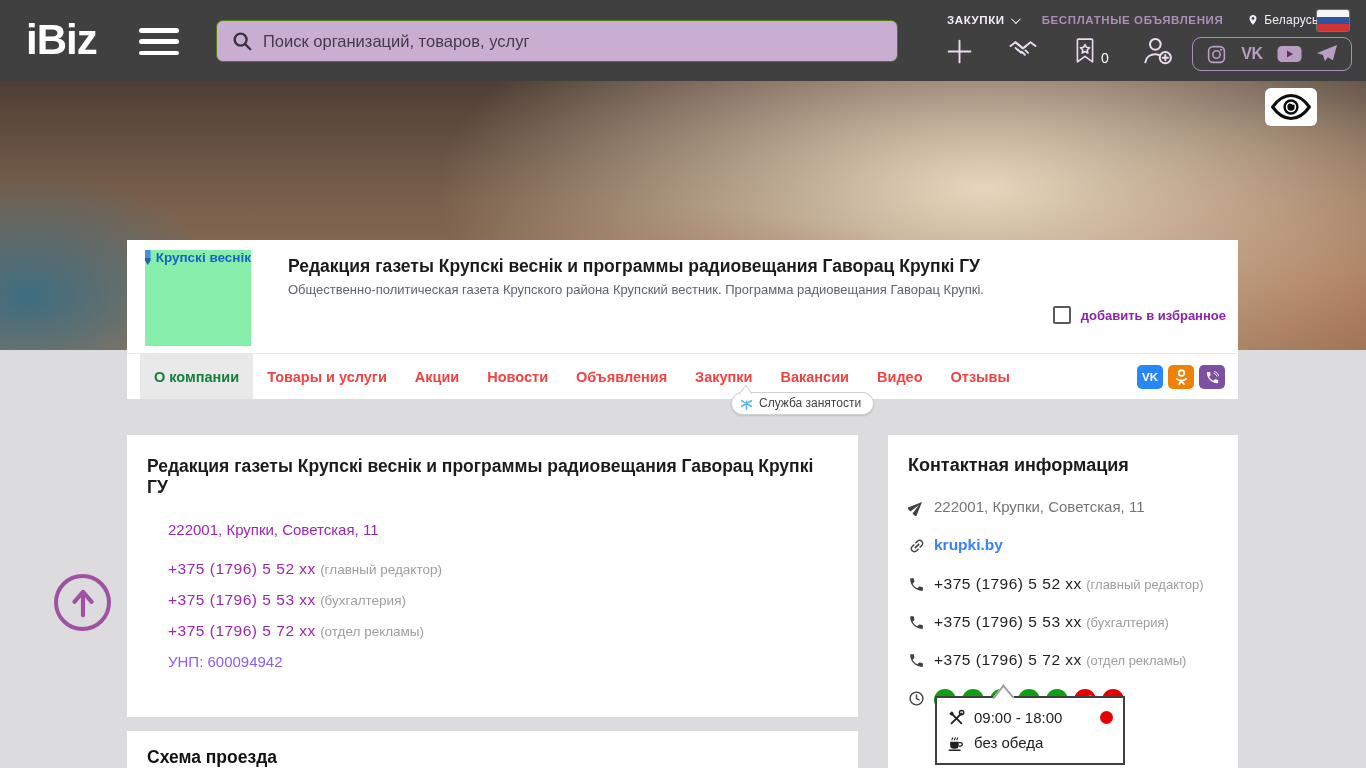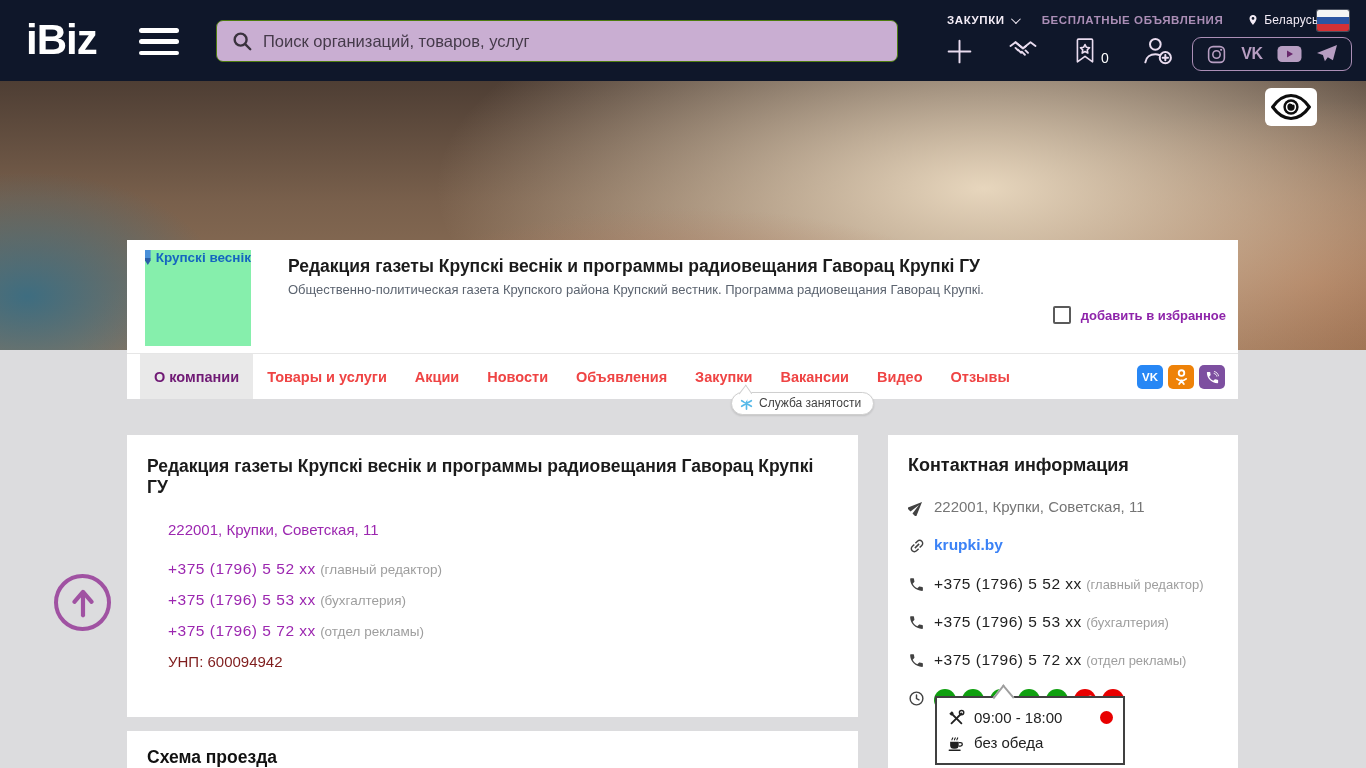--- a/index.html
+++ b/index.html
@@ -1,21 +1,21 @@
 <!DOCTYPE html>
 <html><head>
 <meta charset="utf-8">
 <style>
   * { margin:0; padding:0; box-sizing:border-box; }
   html,body { width:1366px; height:768px; }
   body { font-family:"Liberation Sans","DejaVu Sans",sans-serif; background:#dcdcde; }
   .page { position:relative; width:1366px; height:768px; overflow:hidden; background:#dcdcde; }
 
   
-  .header { position:absolute; top:0; left:0; width:1366px; height:81px; background:#0f172a; z-index:30; }
+  .header { position:absolute; top:0; left:0; width:1366px; height:81px; background:#404040; z-index:30; }
   .logo { position:absolute; left:26px; top:16px; font-size:42px; font-weight:800; color:#fff; letter-spacing:-1px; cursor:pointer; }
   .hamburger { position:absolute; left:139px; top:28px; width:40px; height:27px; display:flex; flex-direction:column; justify-content:space-between; cursor:pointer; }
   .hamburger span { display:block; height:4.5px; background:#fff; border-radius:3px; }
   .searchbar { position:absolute; left:216px; top:20px; width:682px; height:42px; background:#c9aed2; border:1px solid #4d7c0f; border-radius:7px; display:flex; align-items:center; padding:0 14px; }
   .searchbar svg { flex:0 0 auto; margin-right:10px; }
   .searchbar input { flex:1; background:transparent; border:none; outline:none; font-size:16.5px; color:#2e2430; font-family:inherit; }
   .searchbar input::placeholder { color:#453a4a; opacity:1; }
 
   .top-links { position:absolute; top:13px; left:947px; width:310px; display:flex; align-items:center; gap:24px; font-size:11.5px; letter-spacing:.6px; white-space:nowrap; }
   .tl-zakupki { color:#f3ecf6; font-weight:700; display:flex; align-items:center; gap:6px; cursor:pointer; }
@@ -50,40 +50,40 @@
   .company-logo { position:absolute; left:18px; top:10px; width:106px; height:96px; background:#86efac; display:flex; justify-content:center; gap:5px; }
   .shield { width:13px; height:15px; background:linear-gradient(180deg,#4a90d9 0%,#4a90d9 55%,#2b5fa8 55%,#2b5fa8 100%); clip-path:polygon(0 0,100% 0,100% 70%,50% 100%,0 70%); }
   .company-logo .lg-txt { font-size:13.5px; font-weight:800; color:#1565c0; white-space:nowrap; }
   .company-title { position:absolute; left:161px; top:16px; font-size:17.5px; font-weight:700; color:#1b1b1b; }
   .company-subtitle { position:absolute; left:161px; top:42px; font-size:13px; color:#5c6470;text-align:center; }
   .fav-row { position:absolute; right:12px; top:66px; display:flex; align-items:center; gap:10px; cursor:pointer; }
   .fav-check { width:18px; height:18px; border:2px solid #5a5a5a; border-radius:2px; background:#fff; }
   .fav-label { font-size:13px; font-weight:700; color:#8e24aa; }
   .tabs-row { position:absolute; left:0; bottom:0; width:1111px; height:46px; border-top:1px solid #e6e6e6; display:flex; align-items:stretch; padding-left:13px; }
   .tab { display:flex; align-items:center; padding:0 14px; font-size:14.5px; font-weight:700; color:#ef4444; cursor:pointer; white-space:nowrap; }
-  .tab.active { background:#e9e9e9; color:#701a75; }
+  .tab.active { background:#e9e9e9; color:#15803d; }
   .tab-socials { position:absolute; right:13px; bottom:10px; display:flex; gap:5px; }
   .sbtn { width:26px; height:24px; border-radius:5px; display:flex; align-items:center; justify-content:center; cursor:pointer; color:#fff; }
   .sbtn.vk { background:#2787f5; font-size:11.5px; font-weight:800; }
   .sbtn.ok { background:#ee8208; }
   .sbtn.viber { background:#7d4fa0; }
 
   
   .emp-tip { position:absolute; left:731px; top:392px; z-index:12; background:#fff; border:1px solid #cfcfcf; border-radius:12px; padding:3px 12px 4px 8px; display:flex; align-items:center; gap:6px; font-size:12px; color:#424242; box-shadow:0 1px 2px rgba(0,0,0,.12); cursor:pointer; }
   .emp-tip:before { content:""; position:absolute; left:8px; top:-5px; width:10px; height:10px; background:#fff; border-left:1px solid #cfcfcf; border-top:1px solid #cfcfcf; transform:rotate(55deg) skewX(18deg); }
 
   
   .about-card { position:absolute; left:127px; top:435px; width:731px; height:282px; background:#fff; padding:21px 20px; }
   .about-title { font-size:17.5px; font-weight:700; color:#1b1b1b; line-height:1.22; width:680px; }
   .about-body { padding-left:21px; margin-top:22px; }
   .a-address { font-size:15px; color:#9c27b0; margin-bottom:22px; cursor:pointer; }
   .a-phone { font-size:15.5px; margin-bottom:13px; }
   .a-phone .num { color:#9c27b0; letter-spacing:.5px; cursor:pointer; }
   .a-phone .lbl { color:#9e9e9e; font-size:13.5px; }
-  .a-unp { font-size:15px; color:#7f1d1d; margin-top:3px; }
+  .a-unp { font-size:15px; color:#8b5cf6; margin-top:3px; }
 
   
   .contact-card { position:absolute; left:888px; top:435px; width:350px; height:333px; background:#fff; padding:20px; }
   .contact-title { font-size:18px; font-weight:700; color:#1b1b1b; margin-bottom:22px; }
   .c-row { display:flex; align-items:flex-start; margin-bottom:16px; }
   .c-ico { flex:0 0 26px; padding-top:1px; color:#424242; }
   .c-text { font-size:15px; color:#757575; }
   .c-site { font-size:15.5px; font-weight:700; color:#3b82f6; cursor:pointer; }
   .c-phone .num { color:#212121; font-size:15.5px; letter-spacing:.5px; }
   .c-phone .lbl { color:#9e9e9e; font-size:13px; }

